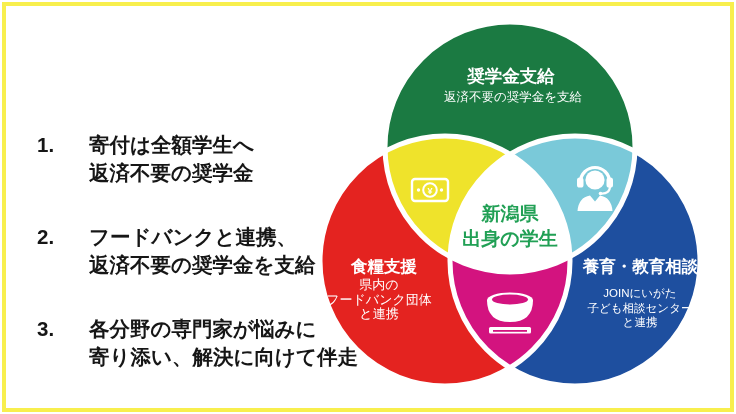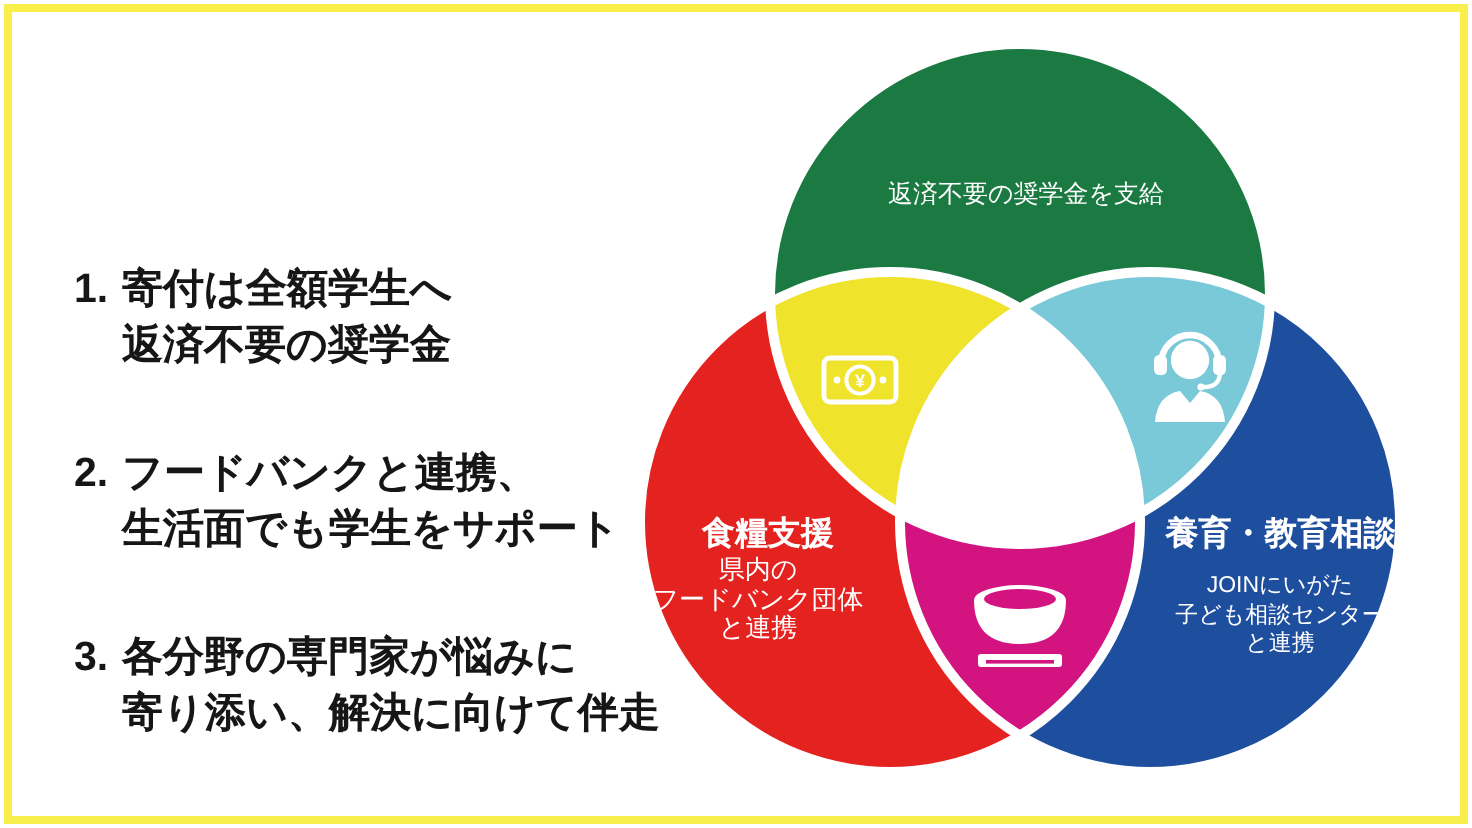--- a/index.html
+++ b/index.html
@@ -16,21 +16,21 @@
     position:absolute;left:37px;top:40px;width:355px;
     font-size:20px;font-weight:bold;line-height:29px;
     white-space:pre-line;letter-spacing:0.5px;
   }
   #points{position:absolute;left:37px;top:131px;width:330px;}
   .point{
     position:relative;padding-left:24px;margin-bottom:36px;
     font-size:20.5px;font-weight:bold;line-height:28px;color:#161616;
   }
   .point .num{position:absolute;left:0;top:0;}
-  .point .ptext{white-space:pre-line;display:block;}
+  .point .ptext{white-space:pre-line;display:block;margin-left:28px;}
   
   #venn-svg{position:absolute;left:0;top:0;width:736px;height:414px;}
   
   .vlabel{position:absolute;text-align:center;color:#ffffff;white-space:pre-line;}
   #scholarship-title{left:411px;top:64px;width:200px;font-size:17.5px;font-weight:bold;}
   #scholarship-sub{left:413px;top:89px;width:200px;font-size:12.5px;}
   #food-title{left:304px;top:256px;width:160px;font-size:16.5px;font-weight:bold;}
   #food-sub{left:300px;top:278px;width:158px;font-size:13px;line-height:14.5px;}
   #consult-title{left:553px;top:256px;width:175px;font-size:16.5px;font-weight:bold;text-align:center;}
   #consult-sub{left:561px;top:286px;width:158px;font-size:11.5px;line-height:14.5px;}
@@ -110,36 +110,39 @@
 
   <div id="points">
     <div class="point">
       <span class="num">1.</span>
       <span class="ptext">寄付は全額学生へ
 返済不要の奨学金</span>
     </div>
     <div class="point">
       <span class="num">2.</span>
       <span class="ptext">フードバンクと連携、
-生活面でも学生をサポート</span>
+返済不要の奨学金を支給</span>
     </div>
     <div class="point">
       <span class="num">3.</span>
       <span class="ptext">各分野の専門家が悩みに
 寄り添い、解決に向けて伴走</span>
     </div>
   </div>
 
+  <div id="scholarship-title" class="vlabel">奨学金支給</div>
   <div id="food-title" class="vlabel">食糧支援</div>
 
   <div id="scholarship-sub" class="vlabel">返済不要の奨学金を支給</div>
   <div id="food-sub" class="vlabel">県内の
 フードバンク団体
 と連携</div>
 
   <div id="consult-title" class="vlabel">養育・教育相談</div>
   <div id="consult-sub" class="vlabel">JOINにいがた
 子ども相談センター
 と連携</div>
 
+  <div id="center-label" class="vlabel" style="color: rgb(33, 160, 85);">新潟県
+出身の学生</div>
 
   <div id="frame"></div>
 </div>
 
 </body></html>

